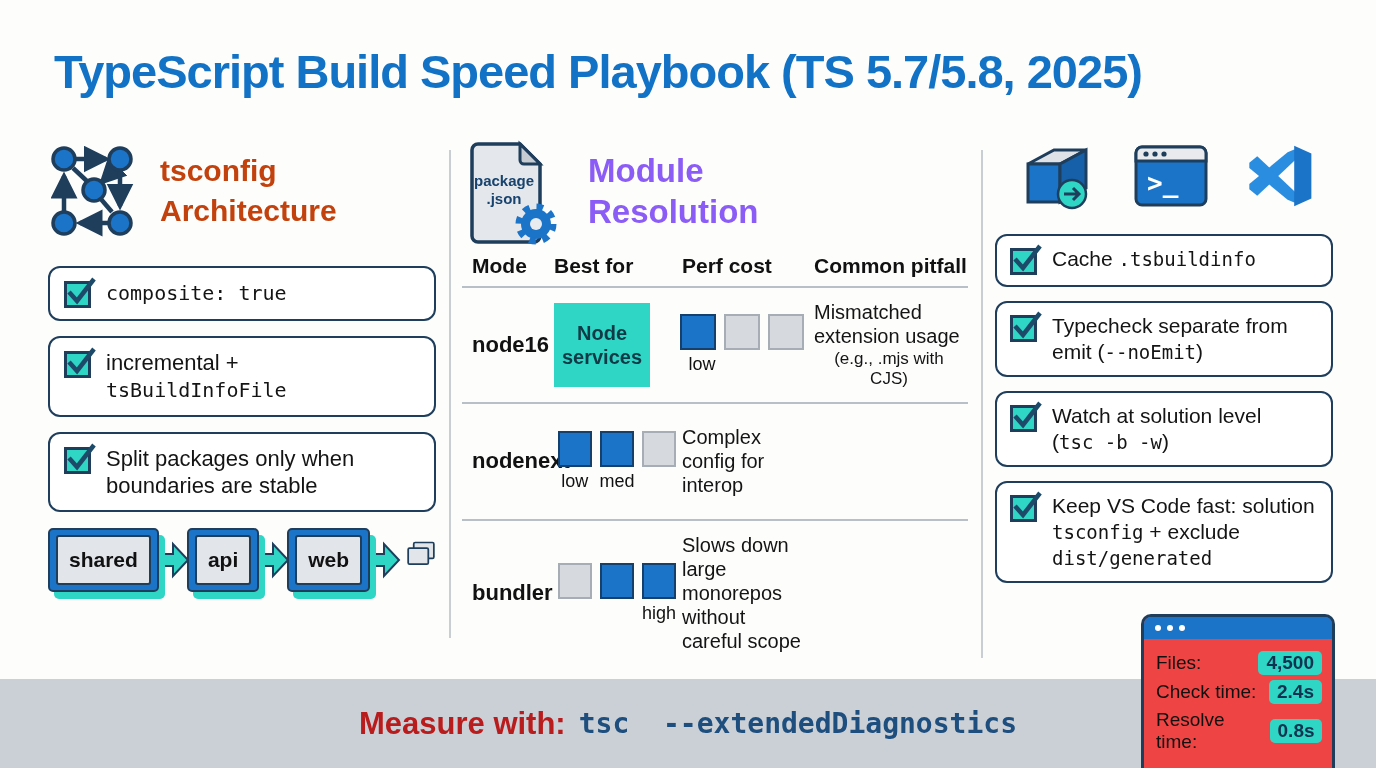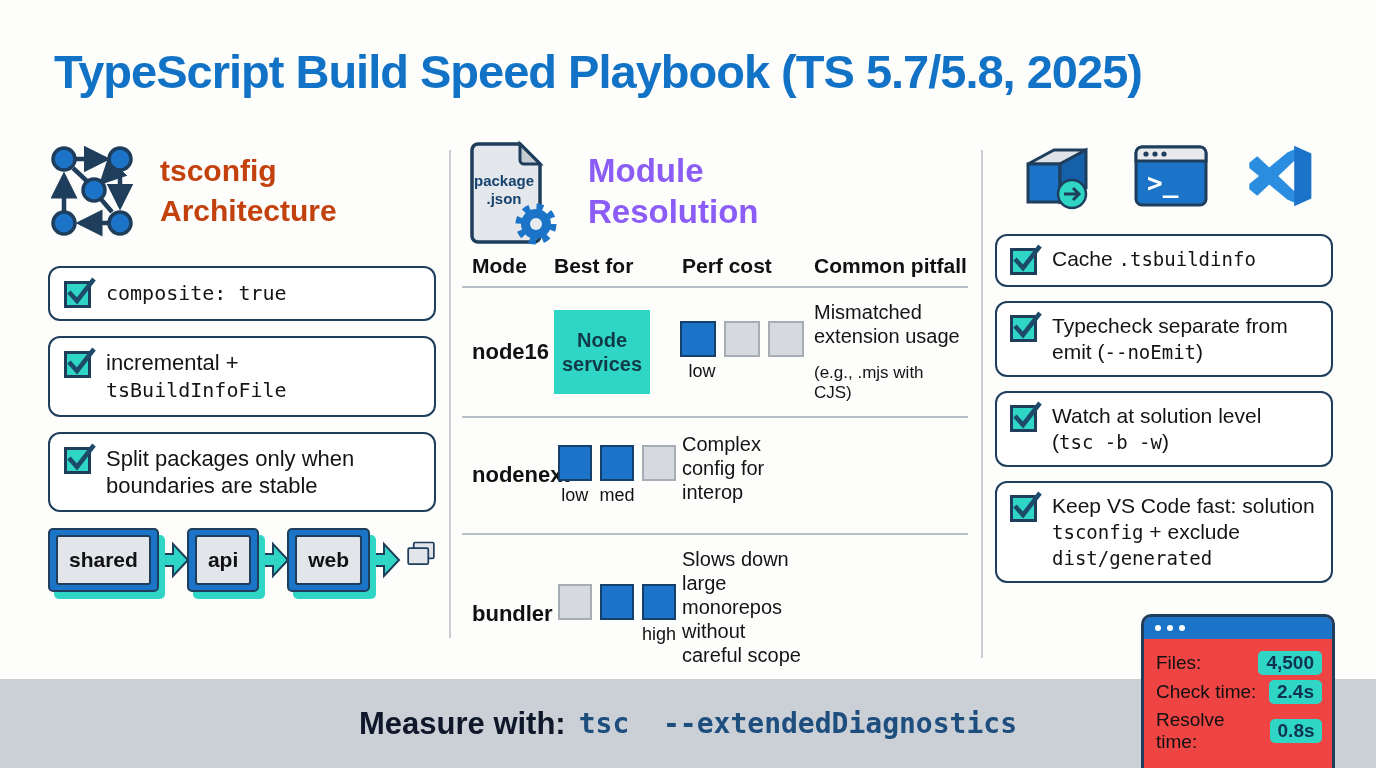--- a/index.html
+++ b/index.html
@@ -75,36 +75,36 @@
   }
   .best-plain { width:100px; font-size:20px; line-height:1.22; text-align:center; color:#141414; }
   .perf-cell { padding-left:4px; }
   .sq-row { display:flex; gap:8px; }
   .sq { width:36px; height:36px; }
   .sq-on { background:#1b74c8; border:2px solid #14406b; }
   .sq-off { background:#d6dade; border:2px solid #a6adb5; }
   .sq-labels { display:flex; gap:8px; margin-top:4px;justify-content:flex-end; }
   .sq-label { width:36px; text-align:center; font-size:18px; color:#111; }
   .pitfall-cell { font-size:20px; line-height:1.2; color:#141414; padding-left:6px; padding-right:4px; }
-  .pitfall-note { font-size:17px; margin-top:15px; }
+  .pitfall-note { font-size:17px; margin-top:1px;text-align:center; }
 
   
   .col-right { position:absolute; left:995px; top:140px; width:338px; }
   .right-title { font-size:30px; font-weight:bold; color:#17436e; margin-bottom:12px; white-space:nowrap; }
   .right-icons { display:flex; gap:40px; align-items:center; justify-content:center; margin-bottom:22px; }
   .col-right .check-card { margin-bottom:14px; padding:10px 13px; }
   .col-right .check-text { font-size:21px; }
   .col-right .check-text .code { font-size:19px; }
 
   
   .footer-bar {
     position:absolute; left:0; right:0; bottom:0; height:89px; background:#cbd0d7;
     display:flex; align-items:center; justify-content:center; gap:13px;
   }
-  .footer-label { font-size:31px; font-weight:bold; color:#0f172a; }
+  .footer-label { font-size:31px; font-weight:bold; color:#b91c1c; }
   .footer-cmd { font-family:"DejaVu Sans Mono", monospace; font-size:28px; font-weight:bold; color:#1d4e7e; white-space:pre; }
 
   
   .stats-window {
     position:absolute; right:41px; bottom:0; width:194px; z-index:5;
     background:#ef4444; border:3px solid #1e3e5c; border-bottom:none;
     border-radius:10px 10px 0 0; overflow:hidden;
   }
   .stats-titlebar { height:22px; background:#1b74c8; display:flex; align-items:center; gap:6px; padding-left:11px; }
   .win-dot { width:6px; height:6px; border-radius:50%; background:#fff; }

